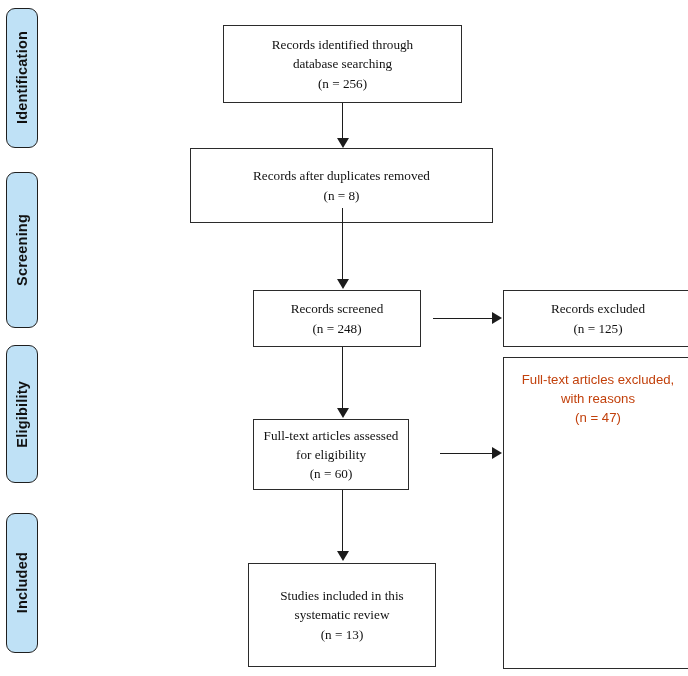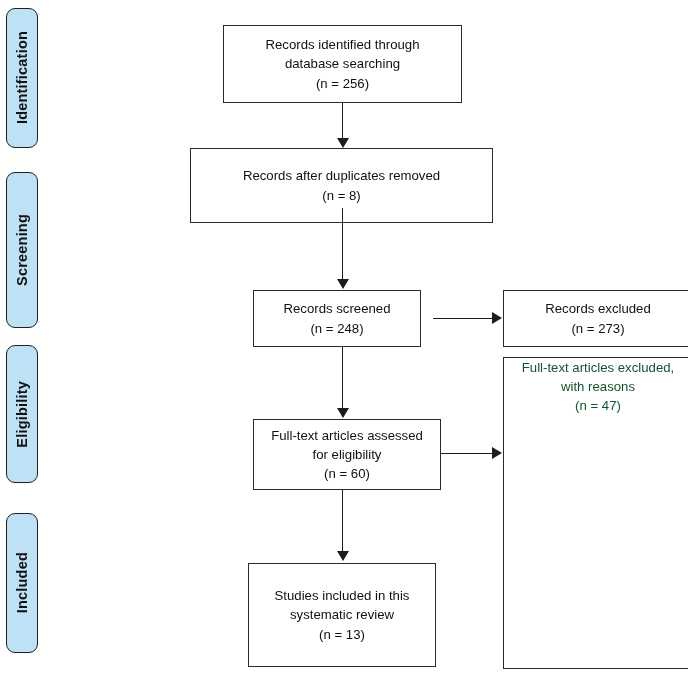--- a/index.html
+++ b/index.html
@@ -50,38 +50,40 @@
     align-items: center;
     justify-content: center;
     text-align: center;
   }
   .flow-box .box-text {
     font-size: 13.2px;
     line-height: 1.45;
     color: #111111;
     padding: 0 6px;
     white-space: pre-line;
+    font-family: Liberation Serif, serif;
   }
 
   
   .reasons-box {
     position: absolute;
     background: #ffffff;
     border: 1.6px solid #2b2b2b;
     box-sizing: border-box;
     text-align: center;
     display: flex;
     flex-direction: column;
     align-items: center;
   }
   .reasons-box .reasons-head {
     font-size: 13.2px;
     line-height: 1.45;
-    color: #14532d;
+    color: #c2410c;
     white-space: pre-line;
+    margin-top: 12px;
     padding: 0 6px;
   }
   .reasons-box .reasons-list {
     font-size: 13.2px;
     line-height: 1.42;
     color: #111111;
     white-space: pre-line;
     margin-top: 26px;
     padding: 0 4px;
   }
@@ -146,24 +148,24 @@
 (n = 8)</span>
   </div>
 
   <div class="flow-box" style="left:253px; top:290px; width:168px; height:57px;">
     <span class="box-text">Records screened
 (n = 248)</span>
   </div>
 
   <div class="flow-box" style="left:503px; top:290px; width:190px; height:57px;">
     <span class="box-text">Records excluded
-(n = 273)</span>
+(n = 125)</span>
   </div>
 
-  <div class="flow-box" style="left:253px; top:419px; width:188px; height:71px;">
+  <div class="flow-box" style="left:253px; top:419px; width:156px; height:71px;">
     <span class="box-text">Full-text articles assessed
 for eligibility
 (n = 60)</span>
   </div>
 
   <div class="reasons-box" style="left:503px; top:357px; width:190px; height:312px;">
     <span class="reasons-head">Full-text articles excluded,
 with reasons
 (n = 47)</span>
   </div>

